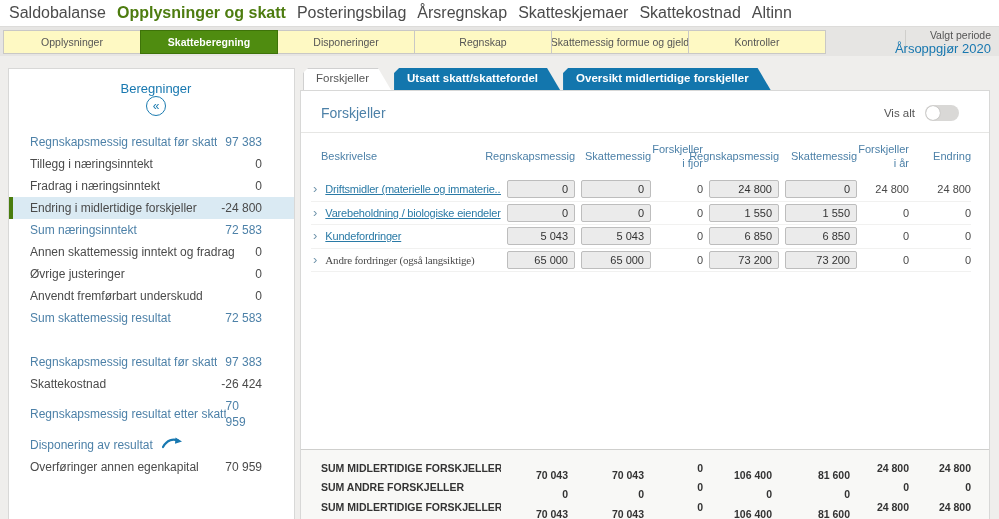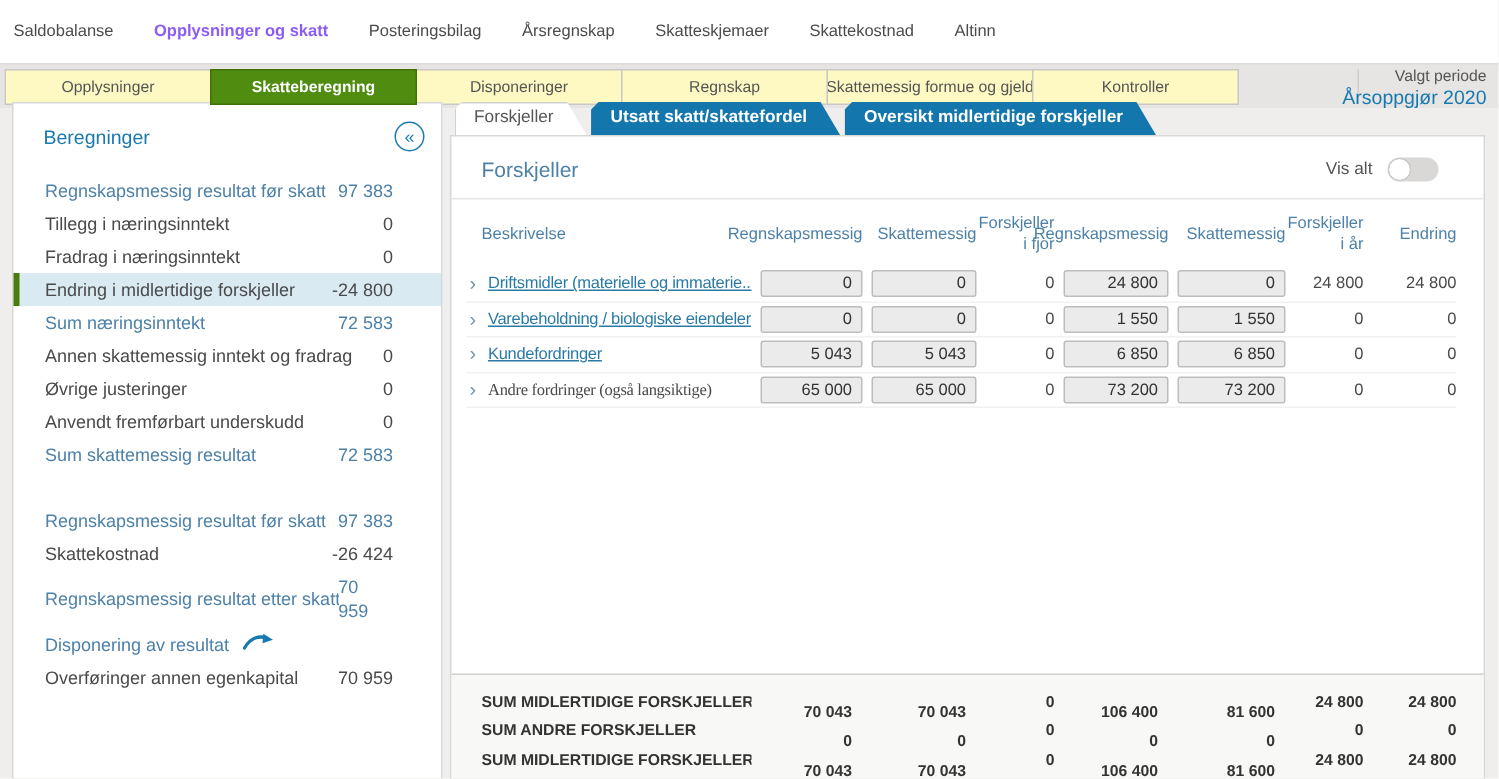--- a/index.html
+++ b/index.html
@@ -1,42 +1,42 @@
 <!DOCTYPE html>
 <html><head>
 <meta charset="utf-8">
 <style>
   * { box-sizing: border-box; margin: 0; padding: 0; }
   html,body { width: 999px; height: 519px; overflow: hidden; }
   body { font-family: "Liberation Sans", sans-serif; background: #efeeec; position: relative; color:#4a4a4a; }
 
   
-  .topnav { height: 42px; background: #fff; display: flex; align-items: center; gap: 27px; padding-left: 9px; font-size: 11px; }
+  .topnav { height: 26px; background: #fff; display: flex; align-items: center; gap: 11px; padding-left: 9px; font-size: 16px; }
   .nav-item { color: #4b4b4b; cursor: pointer; white-space: nowrap; }
-  .nav-item.active { color: #8b5cf6; font-weight: bold; }
+  .nav-item.active { color: #4d7c0f; font-weight: bold; }
 
   
   .tabbar { height: 30px; background: #e6e5e3; border-top: 1px solid #dddcda; position: relative; }
   .modtabs { position: absolute; left: 3px; top: 3px; display: flex; }
   .modtab { width: 138px; height: 24px; background: #fef9c3; border: 1px solid #c9c8c6; margin-right: -1px;
             font-size: 10.5px; color: #555; display: flex; align-items: center; justify-content: center;
             white-space: nowrap; overflow: hidden; cursor: pointer; }
   .modtab.active { background: #4f8c10; border-color: #3e7309; color: #fff; font-weight: bold; z-index: 2; }
   .tabbar-divider { position: absolute; right: 93px; top: 3px; bottom: 3px; width: 1px; background: #cfcecb; }
   .period { position: absolute; right: 8px; top: 2px; text-align: right; line-height: 13px; }
   .period-label { font-size: 10.5px; color: #555; }
   .period-value { font-size: 13px; color: #1878b0; }
 
   
   .content { position: absolute; top: 56px; left: 0; right: 0; bottom: 0; }
   .card { background: #fff; border: 1px solid #d8d8d7; }
 
   
   .sidebar { position: absolute; left: 8px; top: 12px; bottom: -1px; width: 287px; }
-  .side-head { display: flex; justify-content: space-between; align-items: center; padding: 12px 11px 0 20px; }
+  .side-head { display: flex; justify-content: space-between; align-items: center; padding: 12px 11px 0 20px; flex-direction: column; }
   .side-title { font-size: 13px; color: #1878b0; }
   .collapse-btn { width: 20px; height: 20px; border-radius: 50%; border: 1.5px solid #1b7bb0; background: #fff;
                   color: #1b7bb0; font-size: 12px; line-height: 16px; text-align: center; cursor: pointer;
                   font-family: "Liberation Sans", sans-serif; }
   .side-list { margin-top: 15px; }
   .side-row { display: flex; justify-content: space-between; align-items: center; padding: 3px 32px 3px 21px;
               font-size: 12px; line-height: 16px; cursor: pointer; }
   .side-row .lbl { white-space: nowrap; overflow: hidden; }
   .side-row.link, .side-row.link .val { color: #4d81a8; }
   .side-row.plain, .side-row.plain .val { color: #4a4a4a; }

